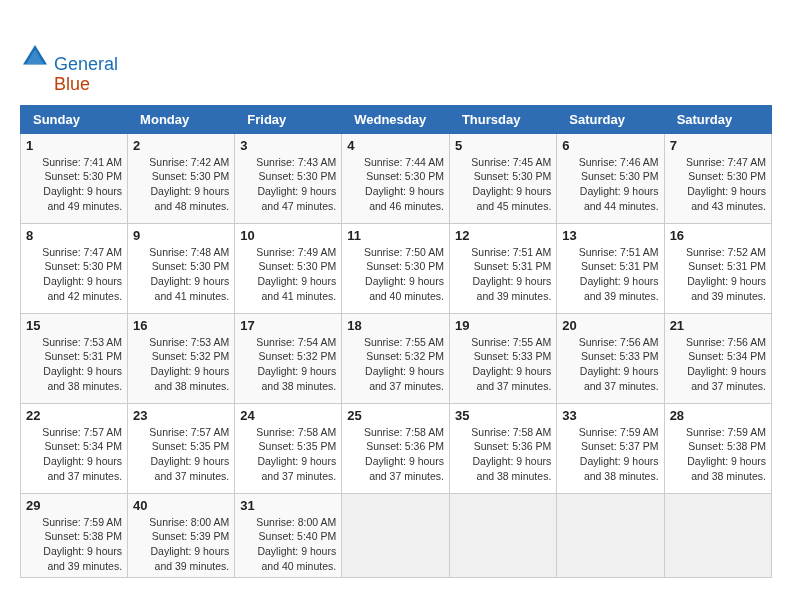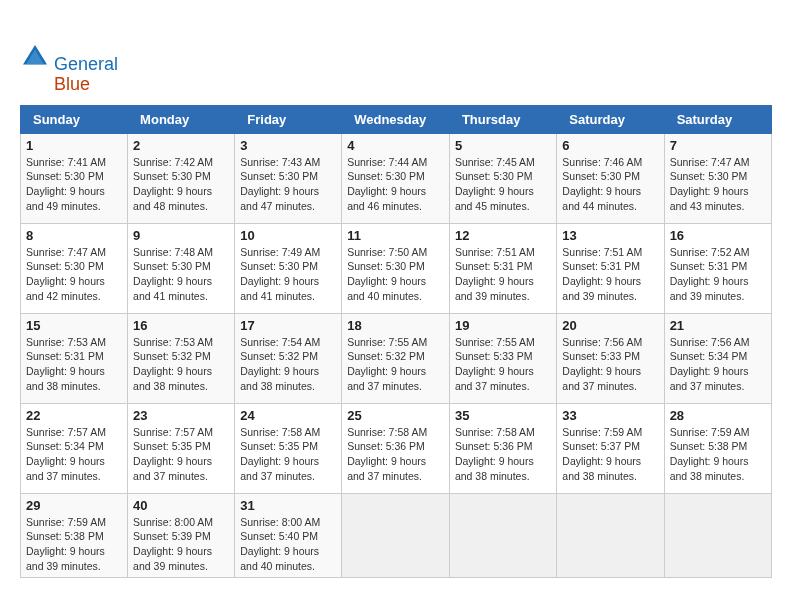--- a/index.html
+++ b/index.html
@@ -76,20 +76,21 @@
       font-size: 13px;
       font-weight: bold;
       color: #222;
       display: block;
       margin-bottom: 2px;
     }
     .day-info {
       color: #333;
       font-size: 10.5px;
       line-height: 1.4;
+      text-align: right;
     }
     .empty-cell {
       background: #f0f0f0 !important;
     }
     .calendar tbody tr:last-child td {
       height: 75px;
       margin-left: 28px;
     }
   </style>
 </head>

